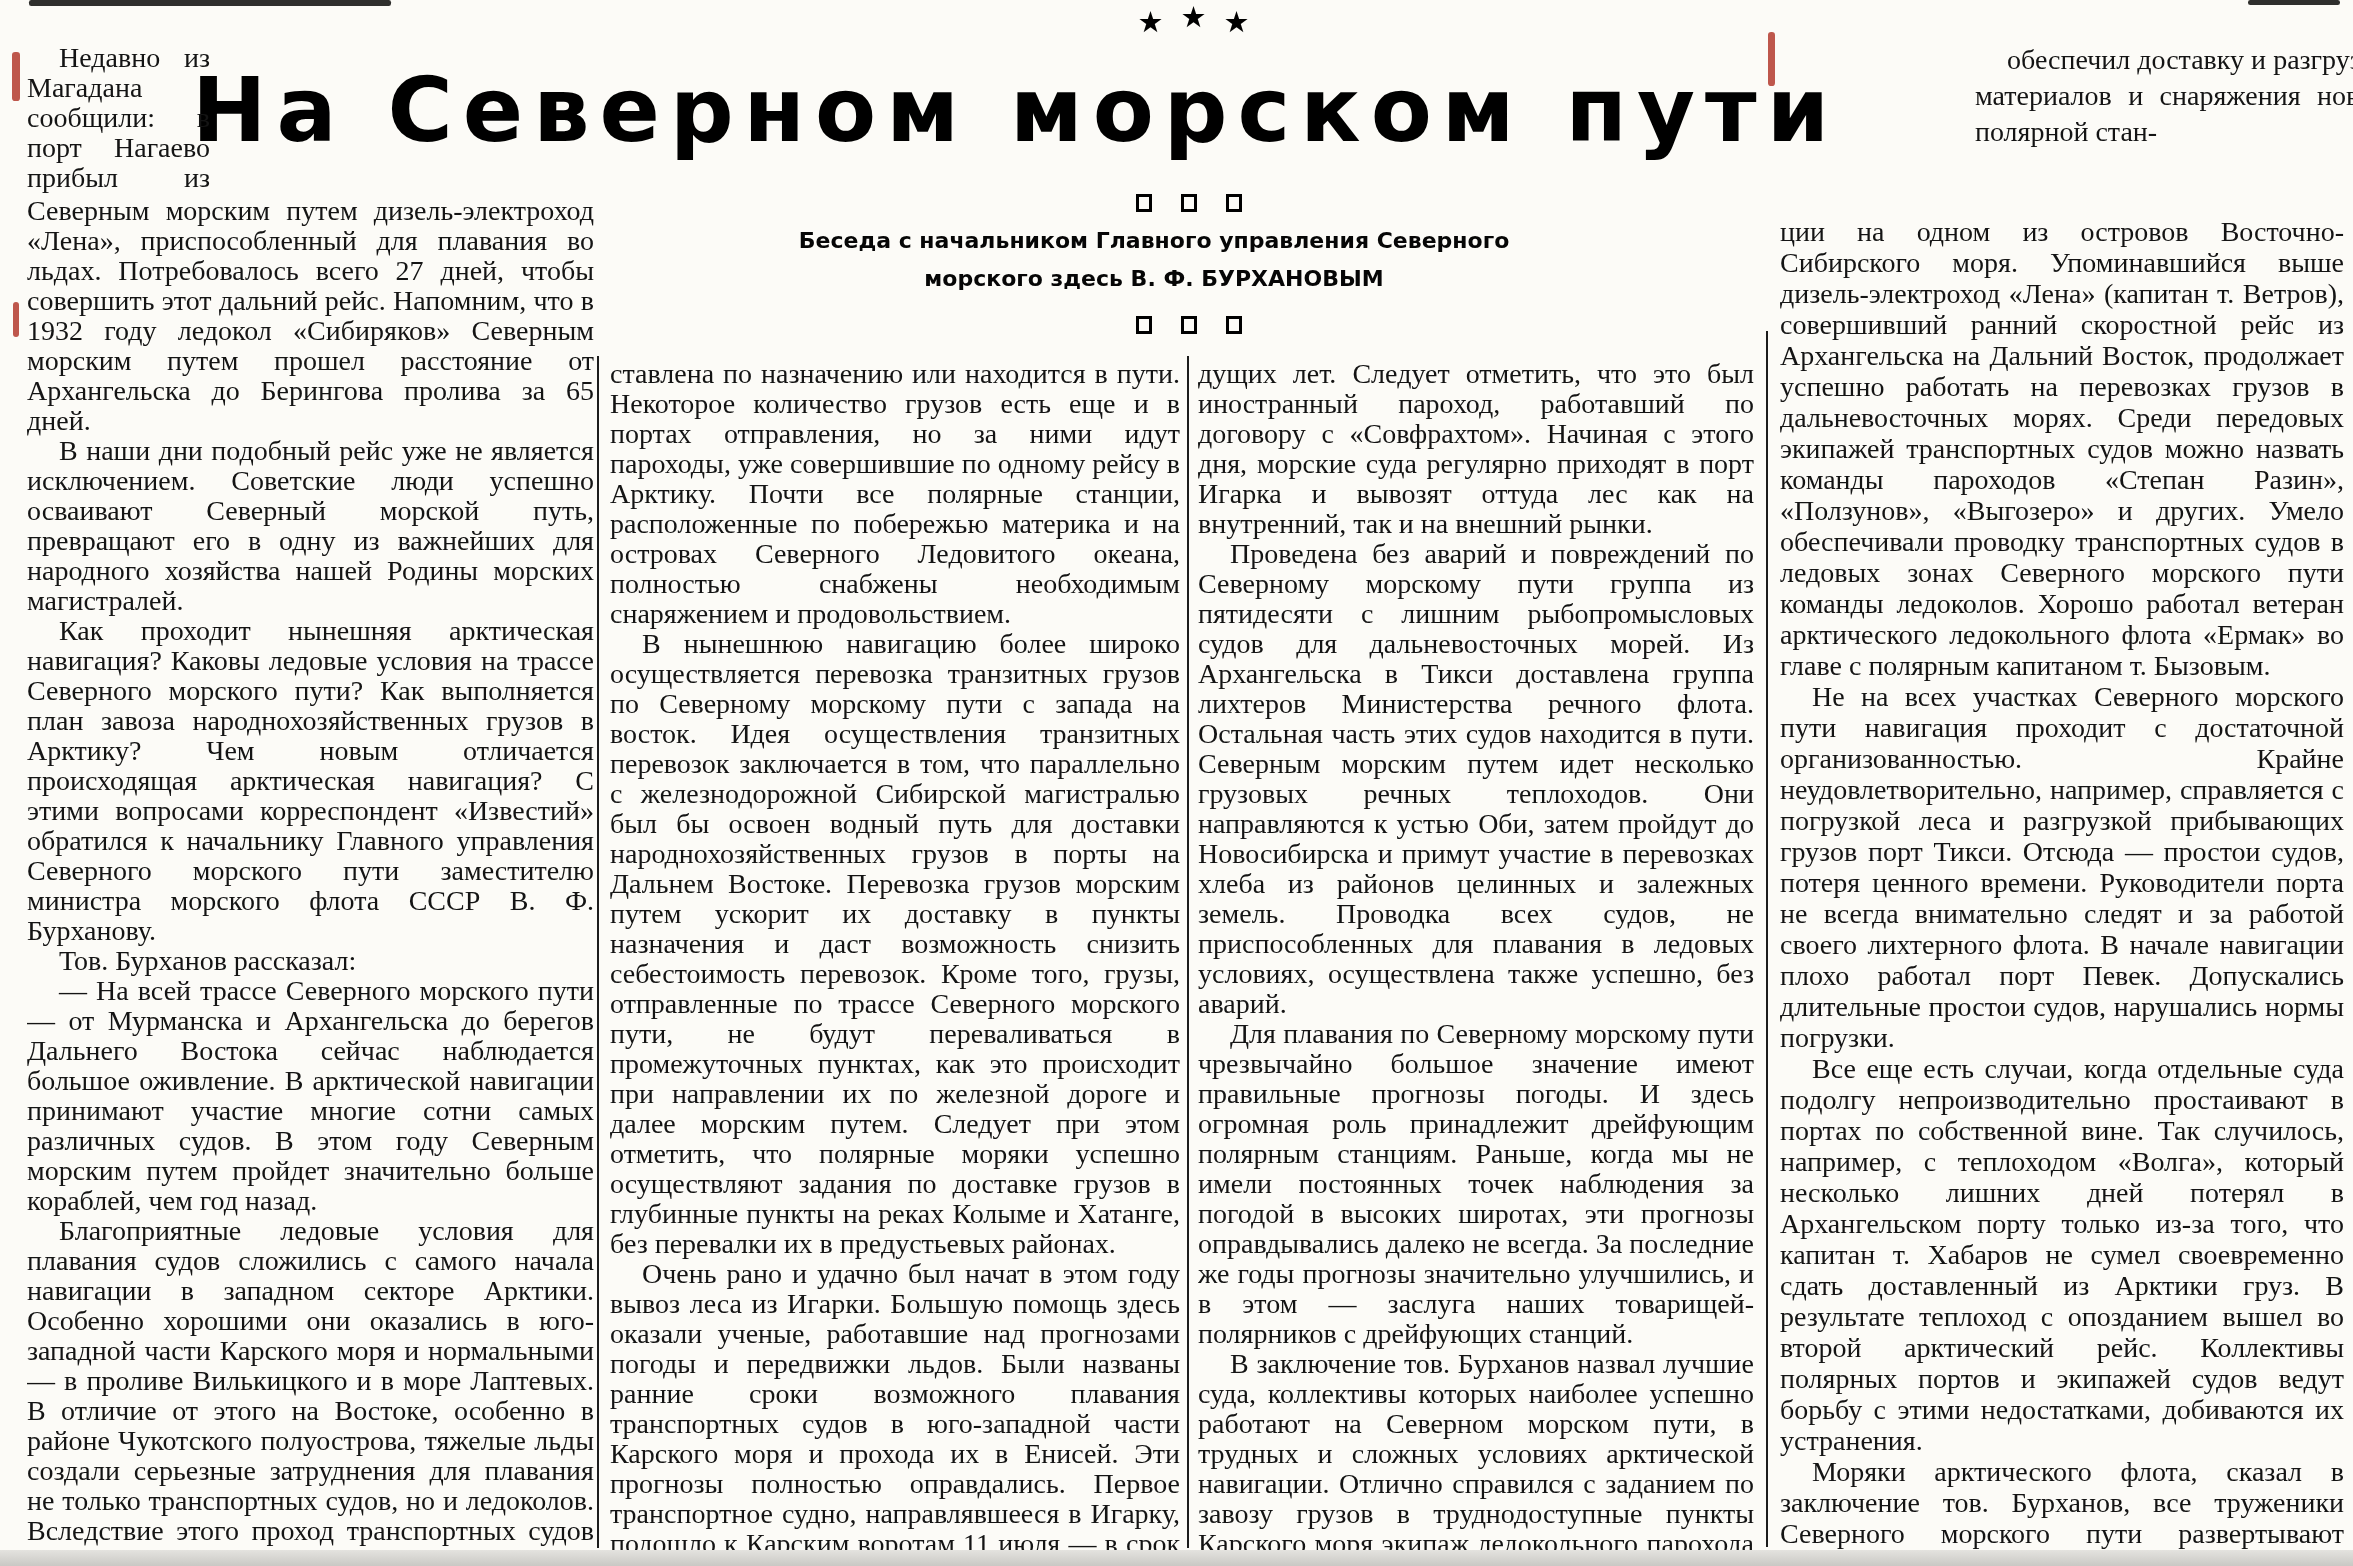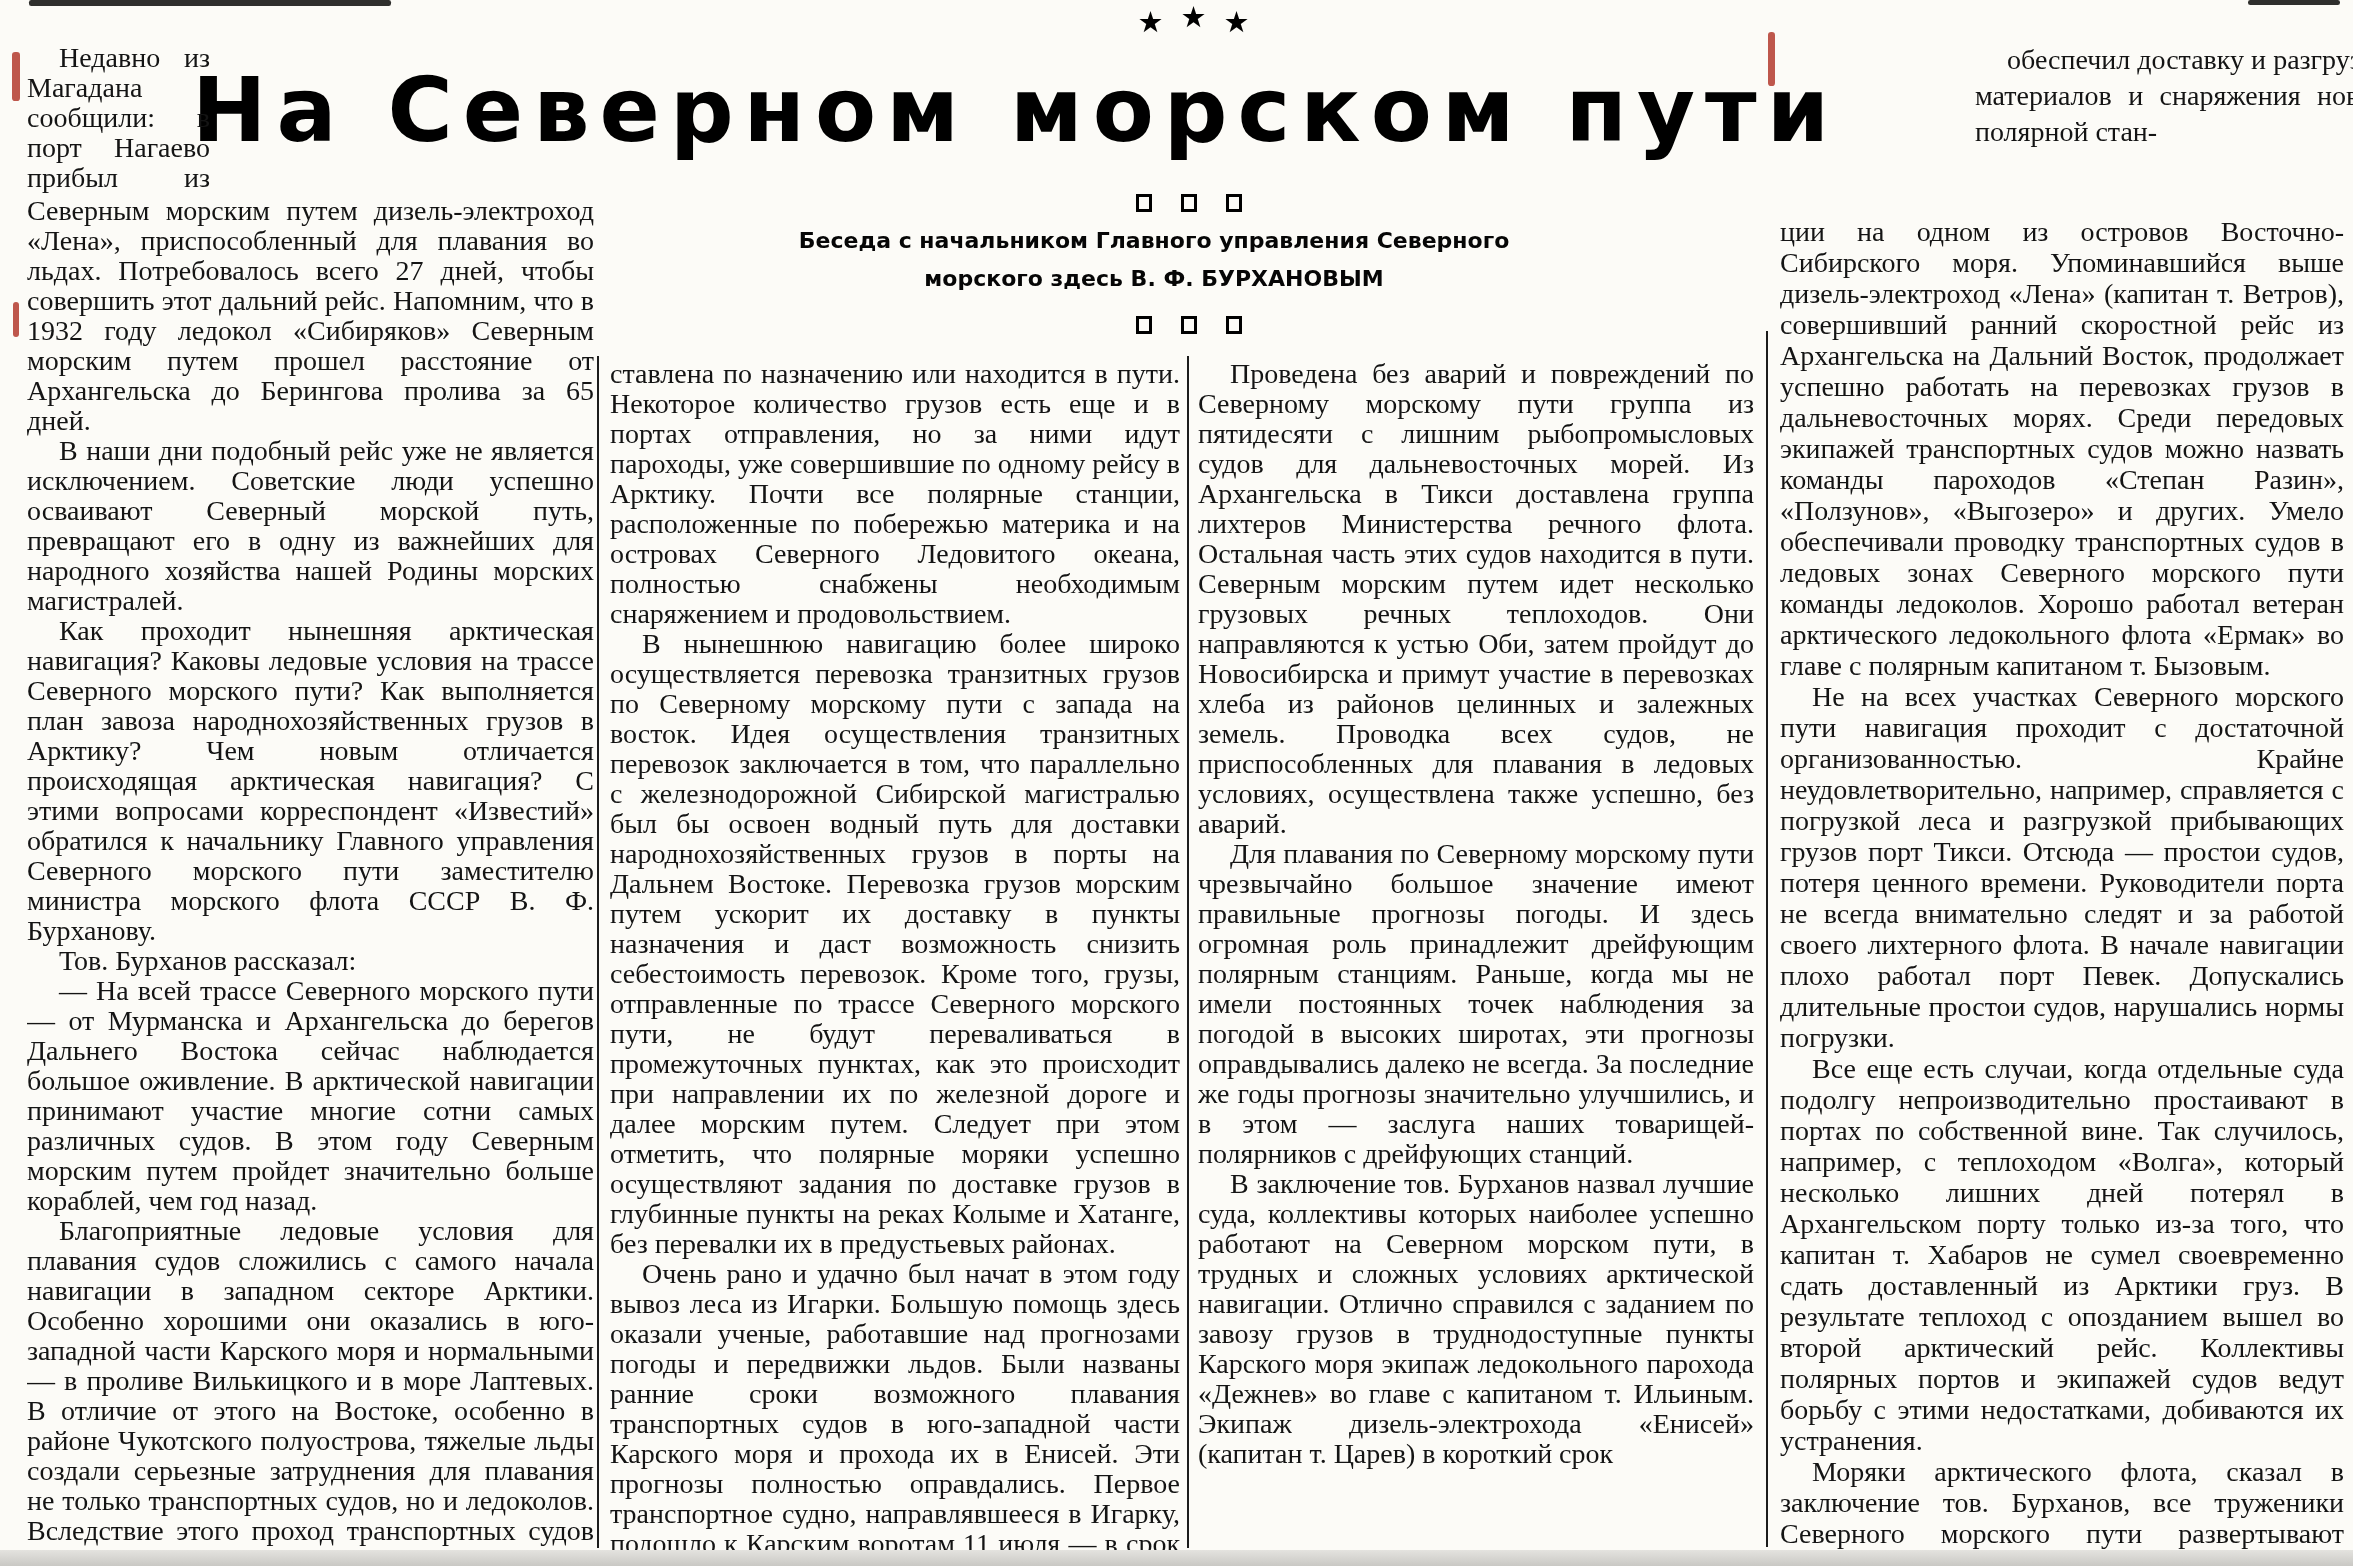--- a/index.html
+++ b/index.html
@@ -139,20 +139,21 @@
       <p class="para indent">Ныне большая часть грузов, направляемых в арктические пункты, уже до-</p>
     </div>
 
   <div class="col col2-main">
       <p class="para cont">ставлена по назначению или находится в пути. Некоторое количество грузов есть еще и в портах отправления, но за ними идут пароходы, уже совершившие по одному рейсу в Арктику. Почти все полярные станции, расположенные по побережью материка и на островах Северного Ледовитого океана, полностью снабжены необходимым снаряжением и продовольствием.</p>
       <p class="para indent">В нынешнюю навигацию более широко осуществляется перевозка транзитных грузов по Северному морскому пути с запада на восток. Идея осуществления транзитных перевозок заключается в том, что параллельно с железнодорожной Сибирской магистралью был бы освоен водный путь для доставки народнохозяйственных грузов в порты на Дальнем Востоке. Перевозка грузов морским путем ускорит их доставку в пункты назначения и даст возможность снизить себестоимость перевозок. Кроме того, грузы, отправленные по трассе Северного морского пути, не будут переваливаться в промежуточных пунктах, как это происходит при направлении их по железной дороге и далее морским путем. Следует при этом отметить, что полярные моряки успешно осуществляют задания по доставке грузов в глубинные пункты на реках Колыме и Хатанге, без перевалки их в предустьевых районах.</p>
       <p class="para indent">Очень рано и удачно был начат в этом году вывоз леса из Игарки. Большую помощь здесь оказали ученые, работавшие над прогнозами погоды и передвижки льдов. Были названы ранние сроки возможного плавания транспортных судов в юго-западной части Карского моря и прохода их в Енисей. Эти прогнозы полностью оправдались. Первое транспортное судно, направлявшееся в Игарку, подошло к Карским воротам 11 июля — в срок чрезвычайно ранний по сравнению с рядом преды-</p>
     </div>
 
   <div class="col col3-main">
+      <p class="para cont">дущих лет. Следует отметить, что это был иностранный пароход, работавший по договору с «Совфрахтом». Начиная с этого дня, морские суда регулярно приходят в порт Игарка и вывозят оттуда лес как на внутренний, так и на внешний рынки.</p>
       <p class="para indent">Проведена без аварий и повреждений по Северному морскому пути группа из пятидесяти с лишним рыбопромысловых судов для дальневосточных морей. Из Архангельска в Тикси доставлена группа лихтеров Министерства речного флота. Остальная часть этих судов находится в пути. Северным морским путем идет несколько грузовых речных теплоходов. Они направляются к устью Оби, затем пройдут до Новосибирска и примут участие в перевозках хлеба из районов целинных и залежных земель. Проводка всех судов, не приспособленных для плавания в ледовых условиях, осуществлена также успешно, без аварий.</p>
       <p class="para indent">Для плавания по Северному морскому пути чрезвычайно большое значение имеют правильные прогнозы погоды. И здесь огромная роль принадлежит дрейфующим полярным станциям. Раньше, когда мы не имели постоянных точек наблюдения за погодой в высоких широтах, эти прогнозы оправдывались далеко не всегда. За последние же годы прогнозы значительно улучшились, и в этом — заслуга наших товарищей-полярников с дрейфующих станций.</p>
       <p class="para indent">В заключение тов. Бурханов назвал лучшие суда, коллективы которых наиболее успешно работают на Северном морском пути, в трудных и сложных условиях арктической навигации. Отлично справился с заданием по завозу грузов в труднодоступные пункты Карского моря экипаж ледокольного парохода «Дежнев» во главе с капитаном т. Ильиным. Экипаж дизель-электрохода «Енисей» (капитан т. Царев) в короткий срок</p>
     </div>
 
   <div class="col col4-intro">
     <p class="para indent">обеспечил доставку и разгрузку материалов и снаряжения новой полярной стан-</p>
   </div>
 
   <div class="col col4-main">

